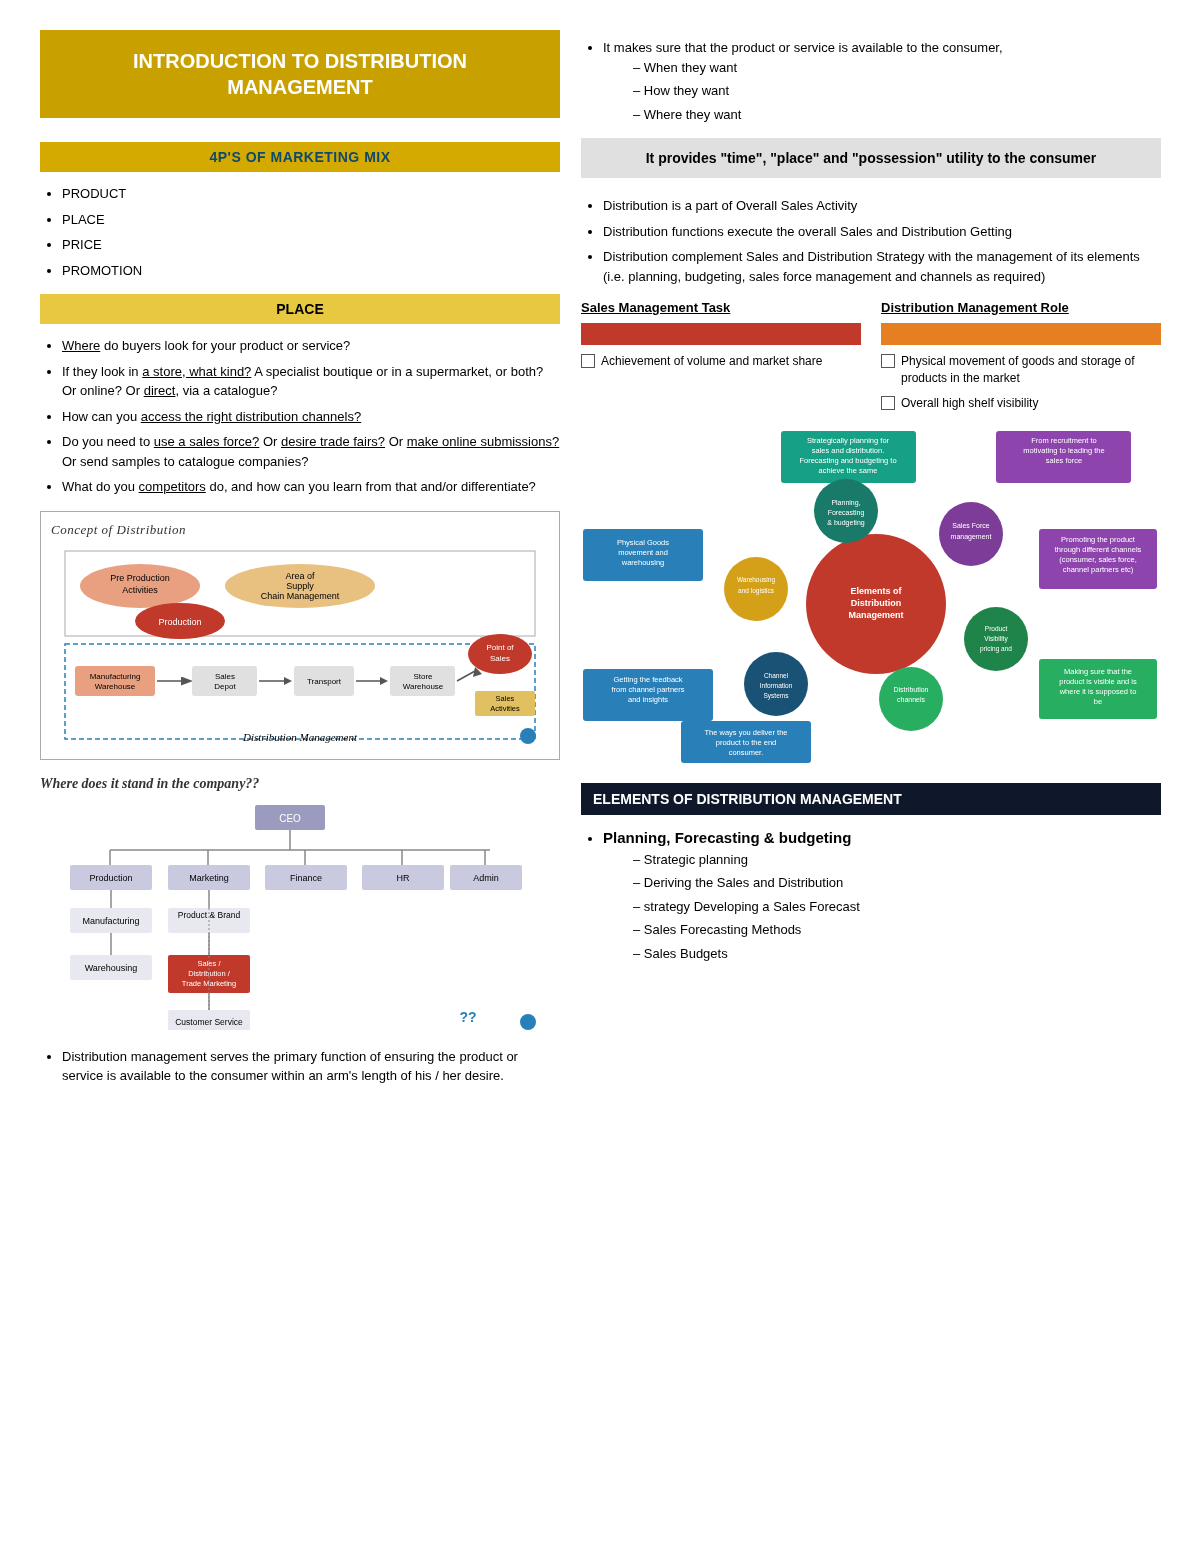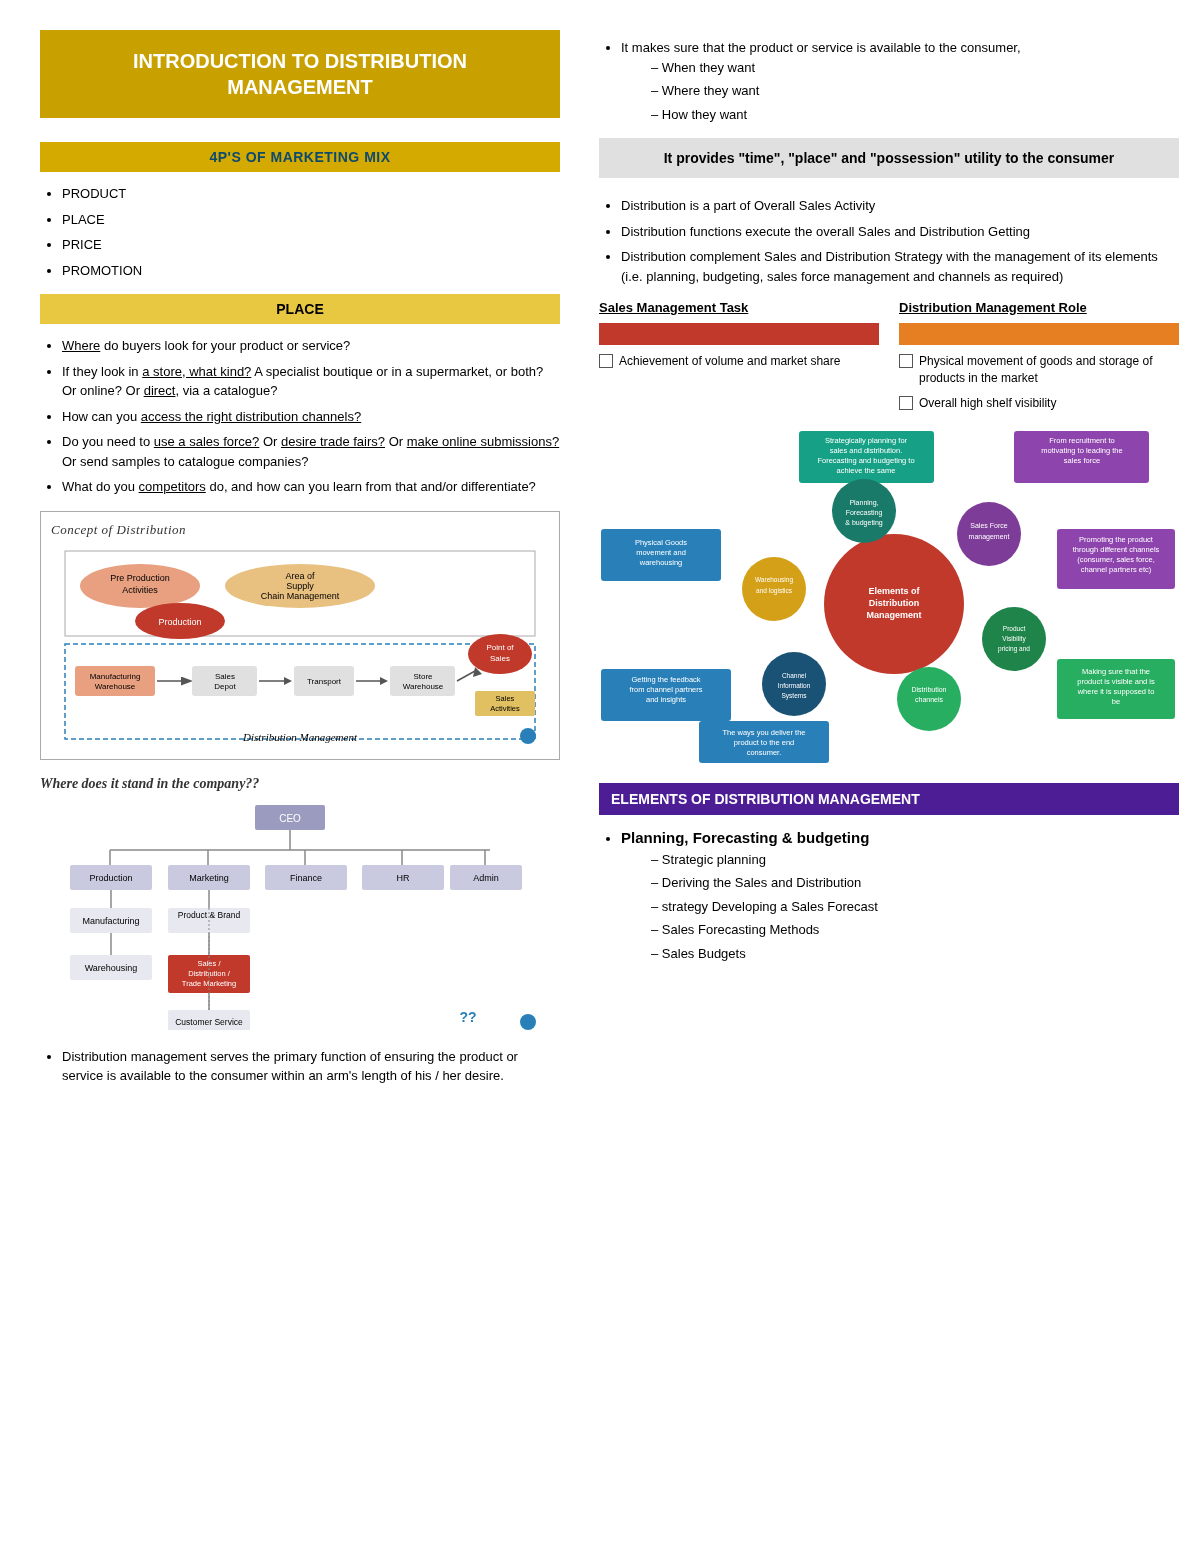--- a/index.html
+++ b/index.html
@@ -14,21 +14,21 @@
     .page {
       width: 1200px;
       min-height: 1553px;
       background: #fff;
       padding: 30px 40px;
       display: flex;
       flex-direction: column;
     }
     .two-col {
       display: flex;
-      gap: 39px;
+      gap: 21px;
       flex: 1;
     }
     .left-col {
       width: 520px;
       flex-shrink: 0;
     }
     .right-col {
       flex: 1;
     }
 
@@ -193,21 +193,21 @@
       background: #fff;
       display: flex;
       align-items: center;
       justify-content: center;
       margin-bottom: 14px;
       position: relative;
     }
 
     
     .elements-header {
-      background: #4c1d95;
+      background: #0f172a;
       color: #fff;
       font-weight: bold;
       font-size: 14px;
       padding: 8px 12px;
       margin-bottom: 12px;
       text-transform: uppercase;
     }
 
     .planning-bold {
       font-weight: bold;
@@ -390,22 +390,22 @@
     </div>
 
     <div class="right-col">
 
       <div class="it-makes-bullets" style="margin-top: 8px;">
         <ul class="bullet-list">
           <li>
             <span>It makes sure that the product or service is available to the consumer,</span>
             <ul class="dash-list">
               <li>When they want</li>
+              <li>How they want</li>
               <li>Where they want</li>
-              <li>How they want</li>
             </ul>
           </li>
         </ul>
       </div>
 
       <div class="info-box-grey">It provides "time", "place" and "possession" utility to the consumer</div>
 
       <ul class="bullet-list">
         <li>Distribution is a part of Overall Sales Activity</li>
         <li>Distribution functions execute the overall Sales and Distribution Getting</li>

